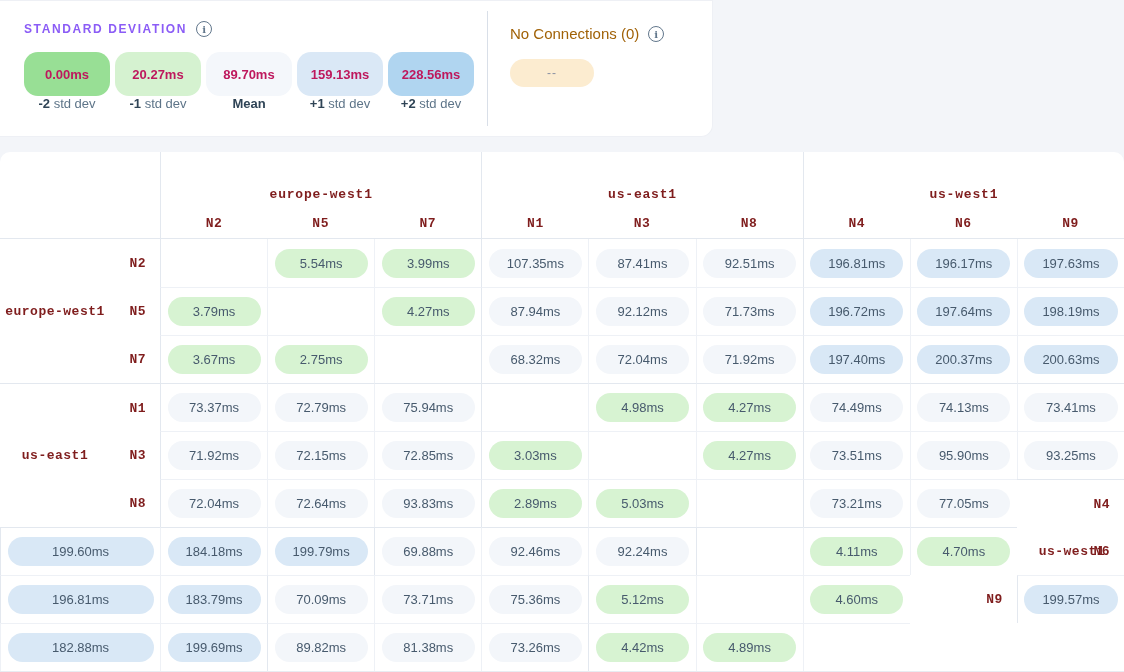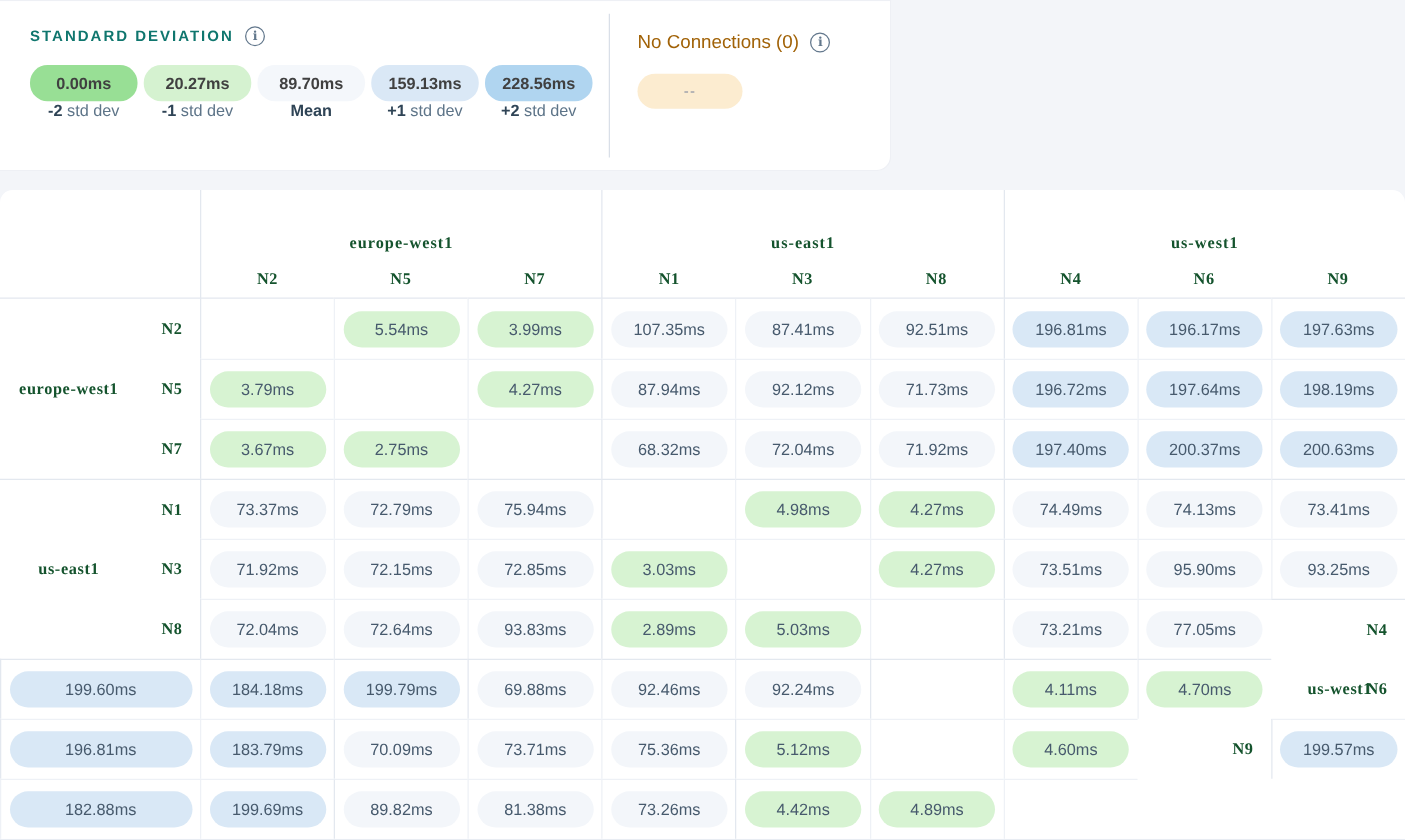--- a/index.html
+++ b/index.html
@@ -5,30 +5,30 @@
   * { margin:0; padding:0; box-sizing:border-box; }
   html,body { width:1124px; height:672px; overflow:hidden; background:#f3f5f9;
               font-family:"Liberation Sans","DejaVu Sans",sans-serif; }
 
   
   .legend-card { position:absolute; left:0; top:0; width:713px; height:137px;
                  background:#ffffff; border:1px solid #eef0f5; border-left:none;
                  border-radius:0 0 12px 0; }
   .legend-inner { position:relative; width:100%; height:100%; padding:20px 24px; }
   .legend-title-row { display:flex; align-items:center; gap:9px; }
-  .legend-title { font-size:12px; font-weight:bold; letter-spacing:1.6px; color:#0f766e; }
+  .legend-title { font-size:12px; font-weight:bold; letter-spacing:1.6px; color:#8b5cf6; }
   .info-icon { width:16px; height:16px; border:1.4px solid #62778c; border-radius:50%;
                display:flex; align-items:center; justify-content:center;
                font-family:"DejaVu Serif",serif; font-size:10px; font-weight:bold;
                color:#62778c; cursor:pointer; }
   .info-icon::after { content:"i"; }
   .pills-row { display:flex; gap:5px; margin-top:15px; }
-  .legend-pill { width:86px; height:29px; border-radius:14px; display:flex;
+  .legend-pill { width:86px; height:44px; border-radius:14px; display:flex;
                  align-items:center; justify-content:center; font-size:13px;
-                 font-weight:600; color:#404040; }
+                 font-weight:600; color:#be185d; }
   .labels-row { display:flex; gap:5px; margin-top:0; }
   .legend-label { width:86px; text-align:center; font-size:13px; color:#5d7488; }
   .legend-label b { color:#2f4456; font-weight:bold; }
   .legend-divider { position:absolute; left:487px; top:10px; width:1px; height:115px;
                     background:#d9dfe8; }
   .no-conn { position:absolute; left:510px; top:24px; }
   .no-conn-title { display:flex; align-items:flex-end; gap:9px; font-size:15px; color:#a16207; }
   .no-conn-pill { margin-top:17px; width:84px; height:28px; border-radius:14px;
                   display:flex; align-items:center; justify-content:center;
                   font-size:12px; letter-spacing:1px; color:#8a92a3; }
@@ -36,22 +36,22 @@
   
   .matrix-card { position:absolute; left:0; top:152px; width:1124px;
                  background:#ffffff; border-radius:10px 10px 0 0;
                  border-bottom:1px solid #e8ecf2; }
   .matrix { display:grid; grid-template-columns:160px repeat(9, 1fr); width:1124px; }
 
   .hdr-region { height:56px; display:flex; align-items:flex-end; justify-content:center;
                 padding-bottom:6px; }
   .hdr-nodes  { height:31px; display:flex; align-items:center; justify-content:center; }
   .hdr-region, .hdr-node, .node-label, .region-label {
-      font-family:Liberation Serif, serif;
-      font-weight:bold; color:#14532d; }
+      font-family:Liberation Mono, monospace;
+      font-weight:bold; color:#7f1d1d; }
   .hdr-region { font-size:13px; letter-spacing:0.8px; }
   .hdr-node   { font-size:13px; letter-spacing:0.5px; }
   .span3 { grid-column:span 3; }
   .b-strong { border-left:1px solid #e3e8ef; }
   .b-light  { border-left:1px solid #eef1f6; }
   .hdr-bottom { border-bottom:1px solid #e3e8ef; }
 
   .cell { height:48px; display:flex; align-items:center; justify-content:center; }
   .row-top-light { border-top:1px solid #eef1f6; }
   .row-top-strong { border-top:1px solid #e3e8ef !important; }

